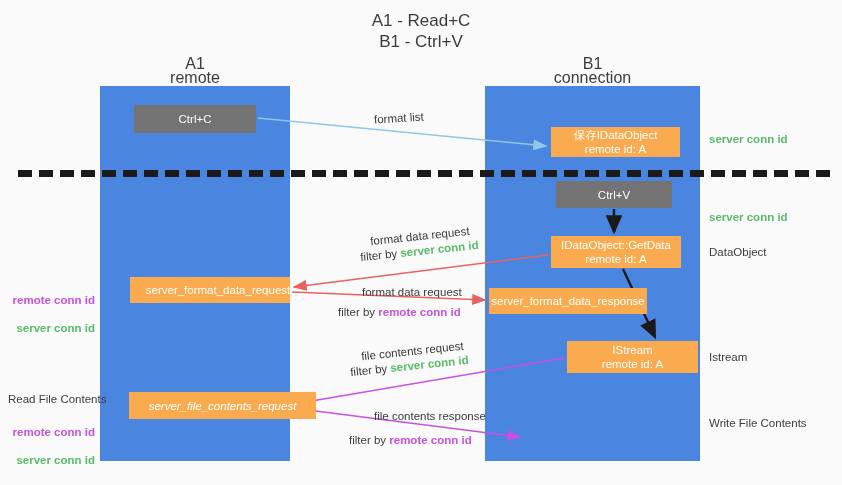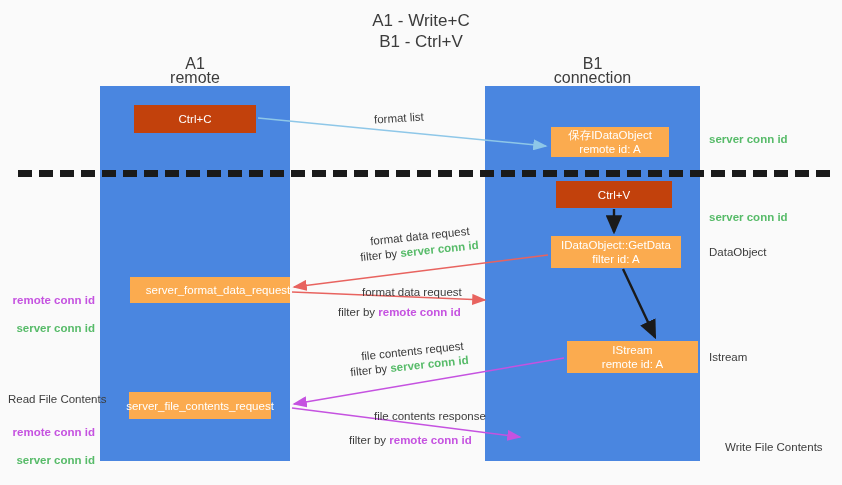--- a/index.html
+++ b/index.html
@@ -79,31 +79,31 @@
     flex-direction: column;
     align-items: center;
     justify-content: center;
     text-align: center;
     color: #ffffff;
     font-size: 11.5px;
     line-height: 14px;
     white-space: pre-line;
     padding: 2px 4px;
   }
-  .node.green  { background: #c2410c; }
+  .node.green  { background: #737373; }
   .node.orange { background: #fbab4f; }
 
   #node-ctrl-c            { left: 134px; top: 105px; width: 122px; height: 28px; }
-  #node-save-idataobject  { left: 551px; top: 127px; width: 118px; height: 30px; }
+  #node-save-idataobject  { left: 551px; top: 127px; width: 129px; height: 30px; }
   #node-ctrl-v            { left: 556px; top: 181px; width: 116px; height: 27px; }
   #node-getdata           { left: 551px; top: 236px; width: 130px; height: 32px; }
   #node-istream           { left: 567px; top: 341px; width: 131px; height: 32px; }
   #node-fmt-req           { left: 130px; top: 277px; width: 160px; height: 26px; padding-left: 20px; }
   #node-fmt-resp          { left: 489px; top: 288px; width: 158px; height: 26px; }
-  #node-file-req          { left: 129px; top: 392px; width: 142px; height: 27px; }
+  #node-file-req          { left: 129px; top: 392px; width: 187px; height: 27px; font-style: italic; }
   #node-file-resp         { left: 524px; top: 424px; width: 161px; height: 27px; }
 
   
   .edge-label {
     position: absolute;
     font-size: 11.5px;
     line-height: 15px;
     color: #3c3c3c;
     white-space: nowrap;
   }
@@ -130,21 +130,21 @@
   }
   .side-note.bold-green  { color: #57bb69; font-weight: bold; }
   .side-note.conn-pair   { font-weight: bold; }
   .side-note.conn-pair .l1 { color: #c552e0; display: block; }
   .side-note.conn-pair .l2 { color: #57bb69; display: block; }
 
   #note-right-conn-1 { left: 709px; top: 132px; }
   #note-right-conn-2 { left: 709px; top: 210px; }
   #note-dataobject   { left: 709px; top: 245px; }
   #note-istream      { left: 709px; top: 350px; }
-  #note-writefile    { left: 709px; top: 440px; margin-left: 16px; }
+  #note-writefile    { left: 709px; top: 416px; }
 
   #note-left-conn-1  { left: 11px; top: 279px; text-align: right; width: 84px; }
   #note-read-file    { left: 8px; top: 392px; }
   #note-left-conn-2  { left: 11px; top: 411px; text-align: right; width: 84px; }
 </style>
 </head>
 <body>
 
 <div class="canvas">
 
@@ -177,43 +177,44 @@
 
     <line x1="292" y1="292" x2="485" y2="300" stroke="#e8635f" stroke-width="1.6" marker-end="url(#ah-red)"></line>
 
     <line x1="564" y1="358" x2="294" y2="404" stroke="#c552e0" stroke-width="1.6" marker-end="url(#ah-magenta)"></line>
 
     <line x1="292" y1="408" x2="520" y2="437" stroke="#c552e0" stroke-width="1.6" marker-end="url(#ah-magenta)"></line>
   </svg>
 
   <div id="phase-divider"></div>
 
-  <div id="diagram-title">A1 - Write+C
+  <div id="diagram-title">A1 - Read+C
 B1 - Ctrl+V</div>
 
   <div class="lane-header" id="lane-header-a1">A1
 remote</div>
   <div class="lane-header" id="lane-header-b1">B1
 connection</div>
 
   <div class="node green" id="node-ctrl-c">Ctrl+C</div>
 
   <div class="node orange" id="node-save-idataobject">保存IDataObject
 remote id: A</div>
 
   <div class="node green" id="node-ctrl-v">Ctrl+V</div>
 
   <div class="node orange" id="node-getdata">IDataObject::GetData
-filter id: A</div>
+remote id: A</div>
 
   <div class="node orange" id="node-istream">IStream
 remote id: A</div>
 
   <div class="node orange" id="node-fmt-req">server_format_data_request</div>
 
+  <div class="node orange" id="node-fmt-resp">server_format_data_response</div>
 
   <div class="node orange" id="node-file-req">server_file_contents_request</div>
 
 
   <div class="edge-label" id="label-format-list">format list</div>
 
   <div class="edge-label" id="label-fmt-req-1">format data request</div>
   <div class="edge-label" id="label-fmt-req-2"><span>filter by </span><span class="green-id">server conn id</span></div>
 
   <div class="edge-label" id="label-fmt-resp-1">format data request</div>

